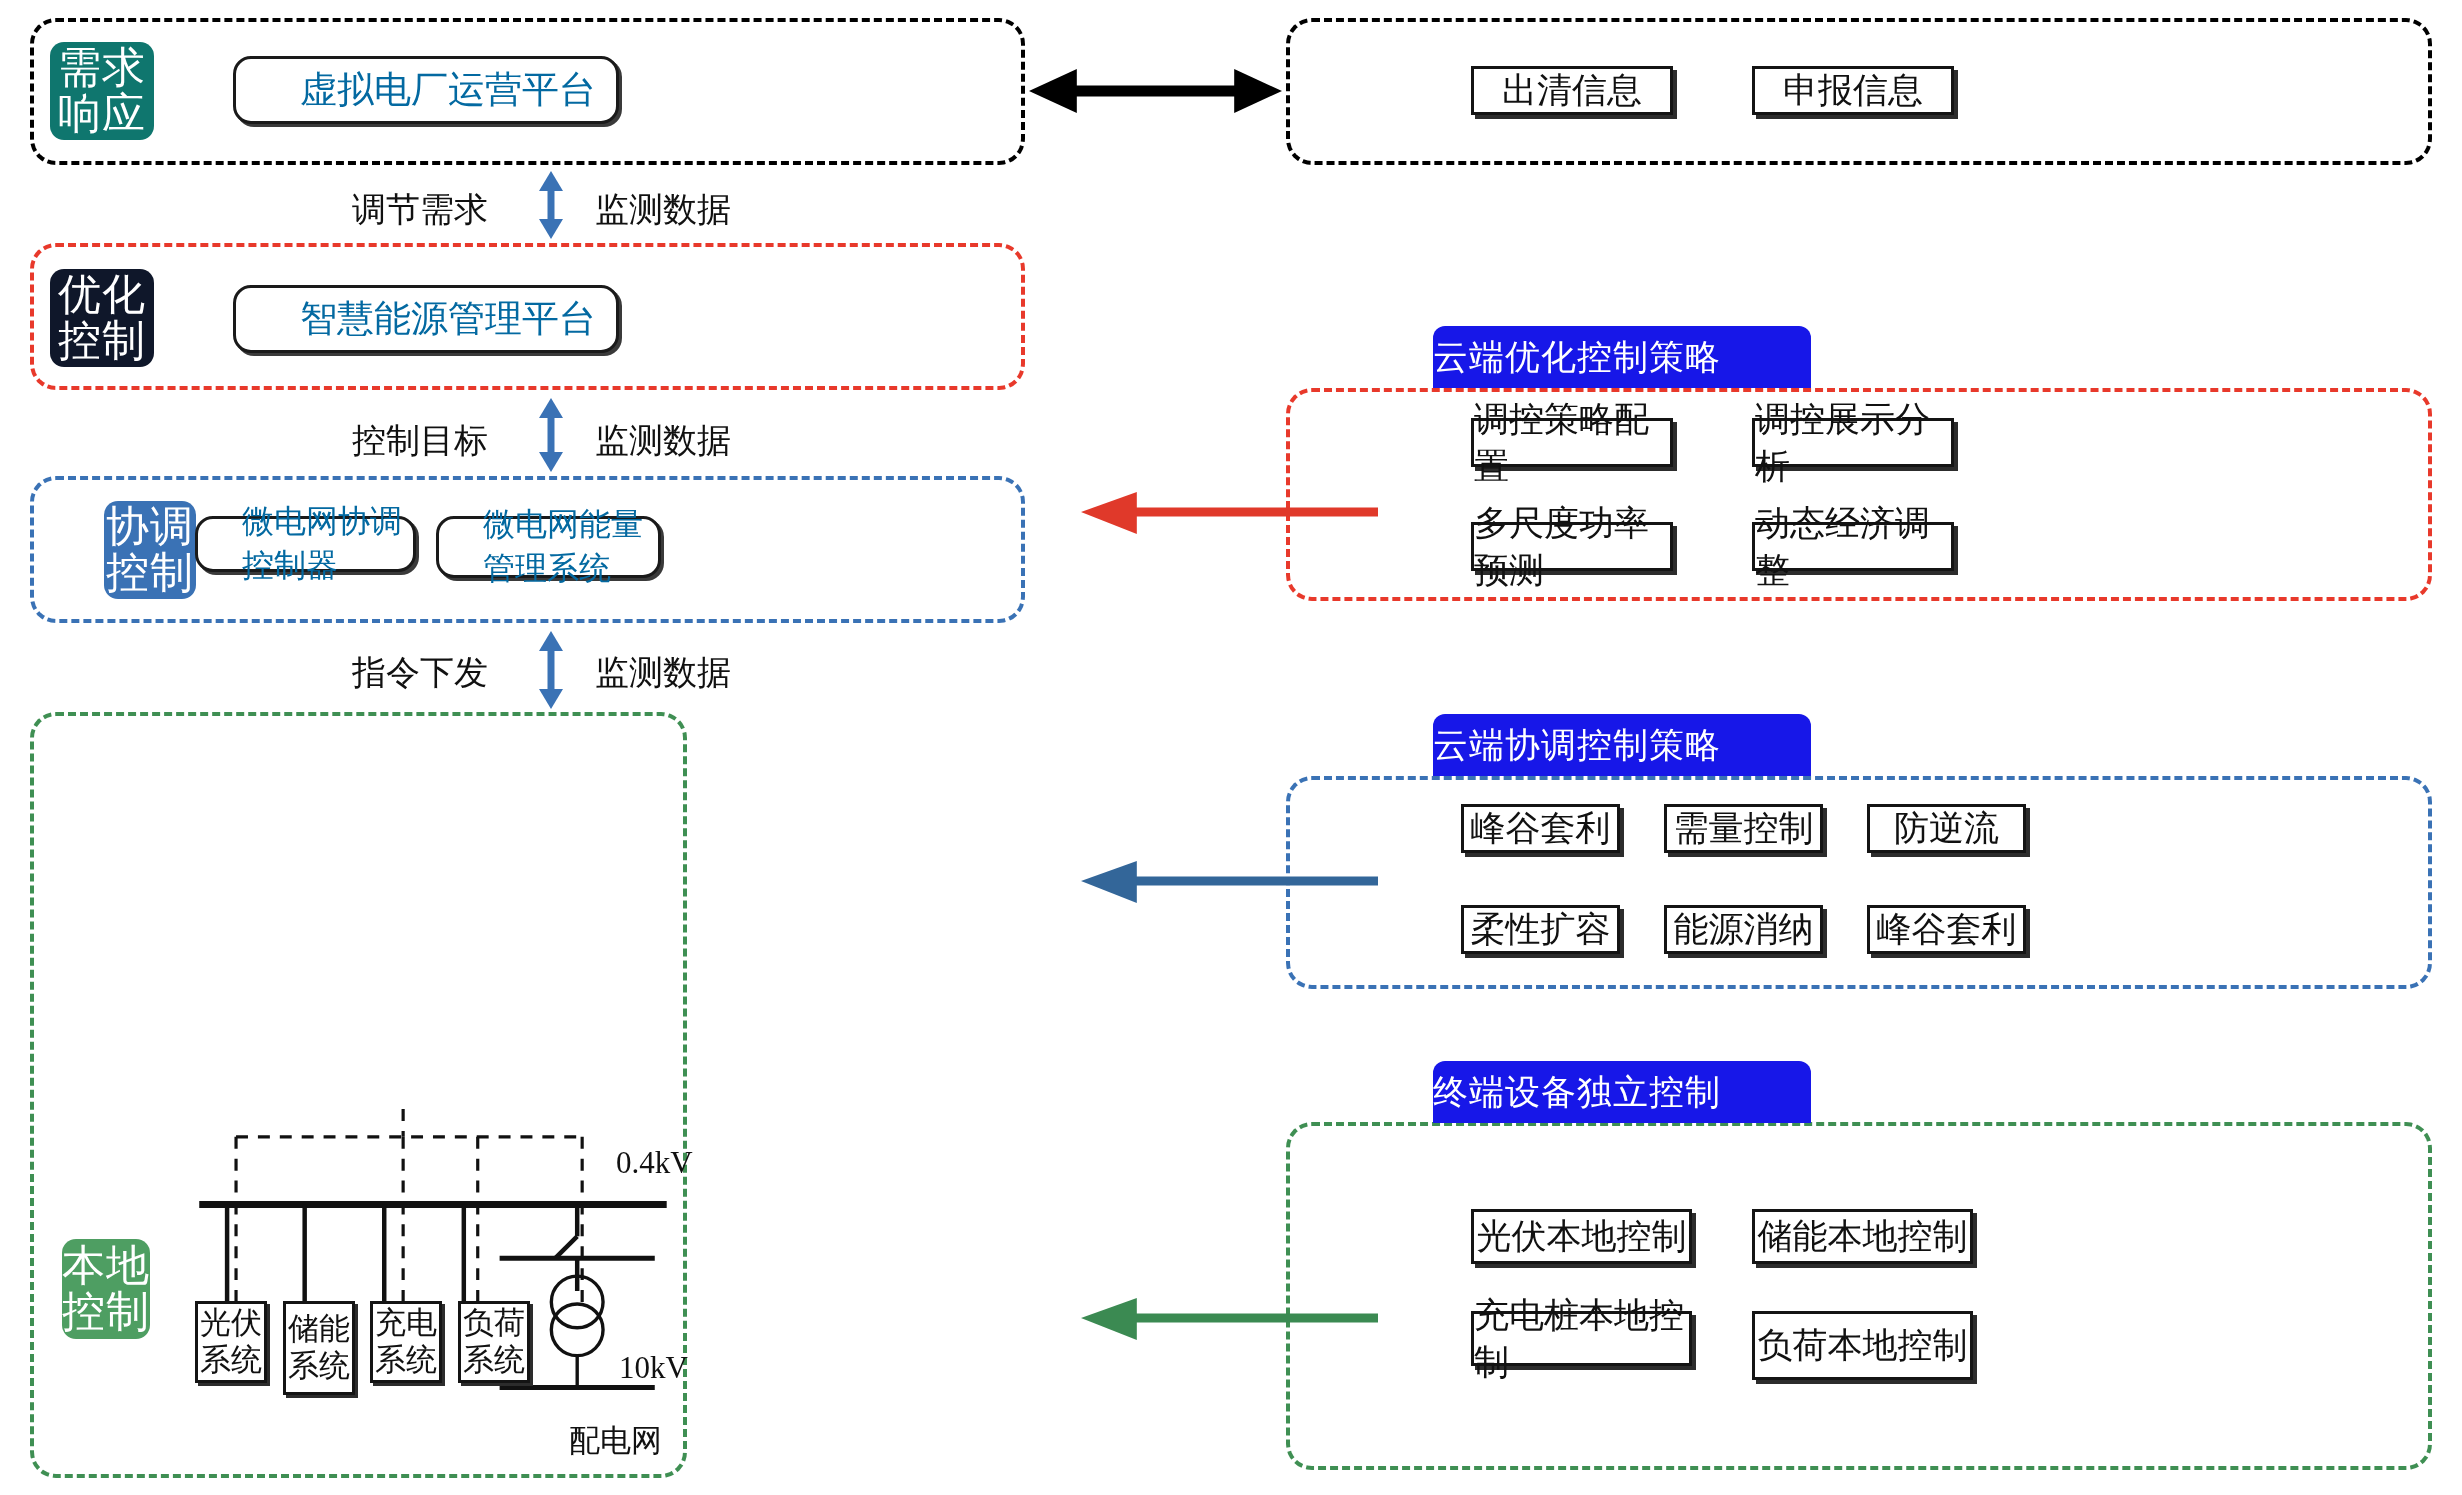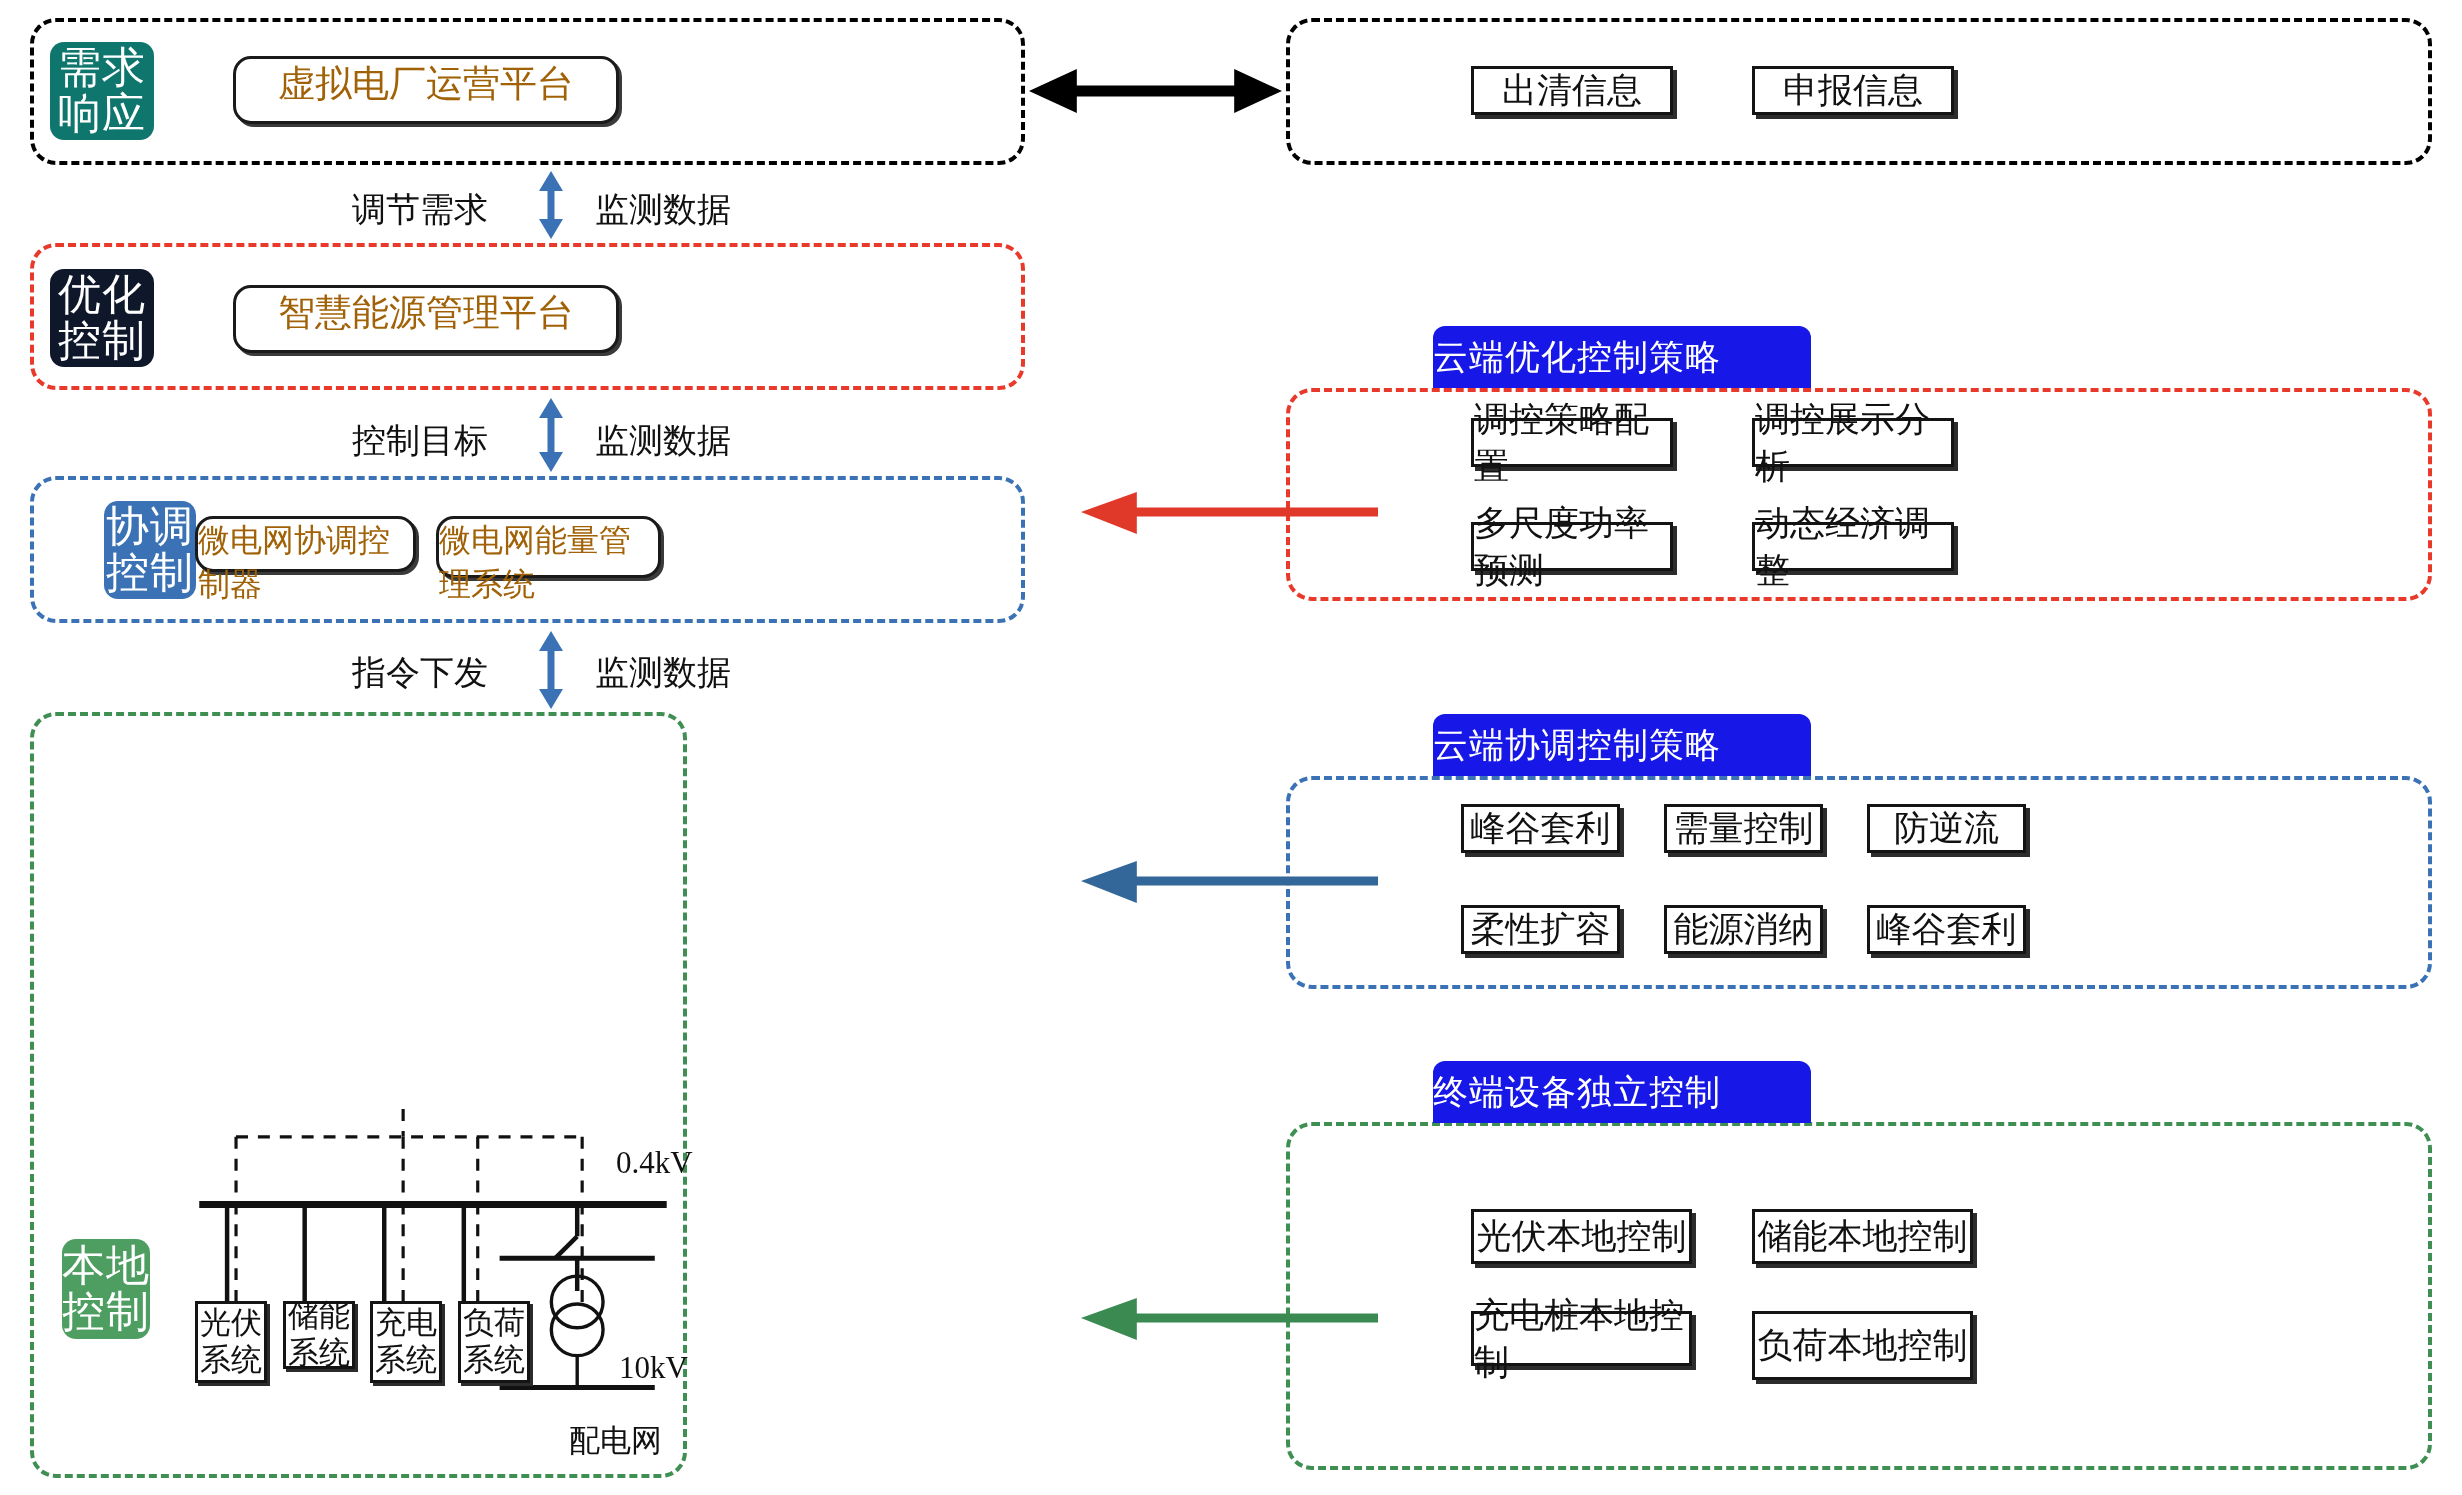--- a/index.html
+++ b/index.html
@@ -46,24 +46,26 @@
   .badge-blue  { background: #3a72b5; margin-left: 44px; }
   .badge-green { background: #4E9E62; }
 
   
   .platform {
     position: absolute;
     border: 3px solid #1a1a1a;
     border-radius: 18px;
     background: #ffffff;
     display: flex;
+    align-items: center;
     justify-content: center;
     font-size: 37px;
-    color: #a16207;
+    color: #0369a1;
     box-shadow: 3px 3px 0 #3a3a3a;
+    padding-left: 44px;
   }
 
   
   .fbox {
     position: absolute;
     border: 3px solid #141414;
     background: #ffffff;
     display: flex;
     align-items: center;
     justify-content: center;
@@ -303,21 +305,21 @@
         <line x1="400" y1="248" x2="400" y2="280" stroke="#111" stroke-width="3.4"></line>
         <line x1="322" y1="280" x2="478" y2="280" stroke="#111" stroke-width="5"></line>
       </g>
     </svg>
   </div>
 
   <div class="devbox" style="left:195px; top:1301px; width:72px; height:82px;">
     <span>光伏</span>
     <span>系统</span>
   </div>
-  <div class="devbox" style="left:283px; top:1301px; width:72px; height:68px;">
+  <div class="devbox" style="left:283px; top:1301px; width:72px; height:94px;">
     <span>储能</span>
     <span>系统</span>
   </div>
   <div class="devbox" style="left:370px; top:1301px; width:72px; height:82px;">
     <span>充电</span>
     <span>系统</span>
   </div>
   <div class="devbox" style="left:458px; top:1301px; width:72px; height:82px;">
     <span>负荷</span>
     <span>系统</span>

